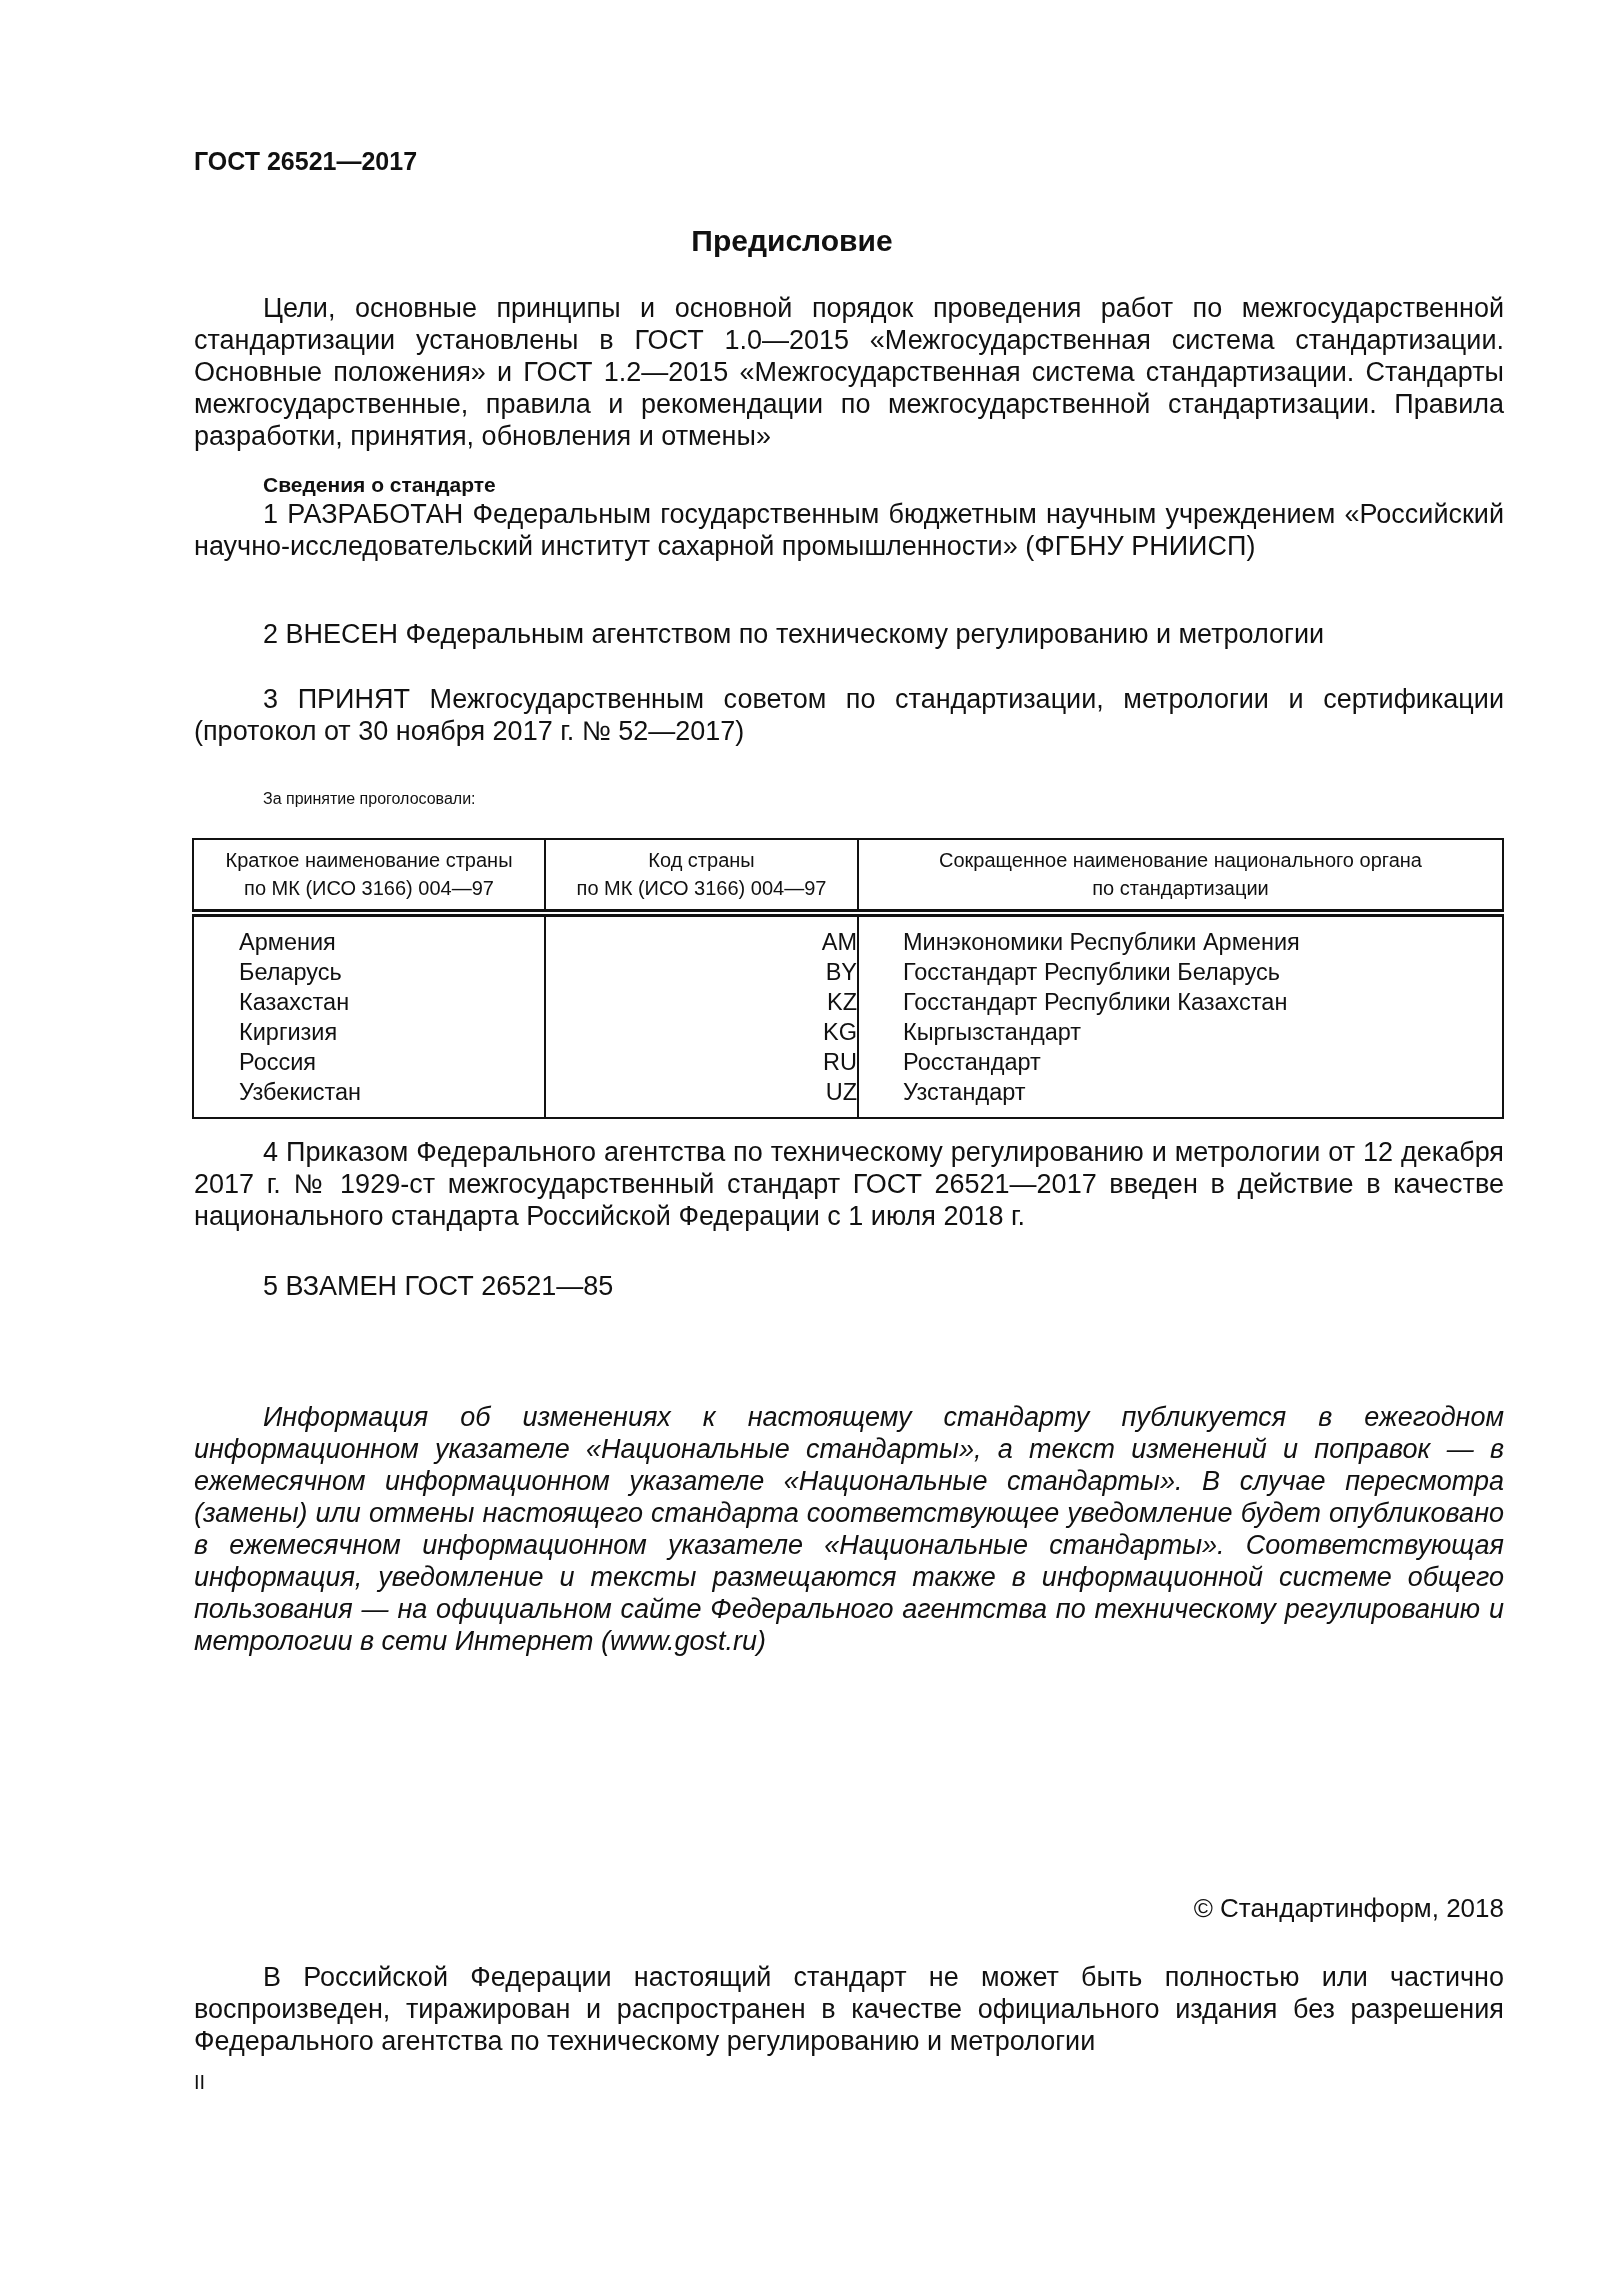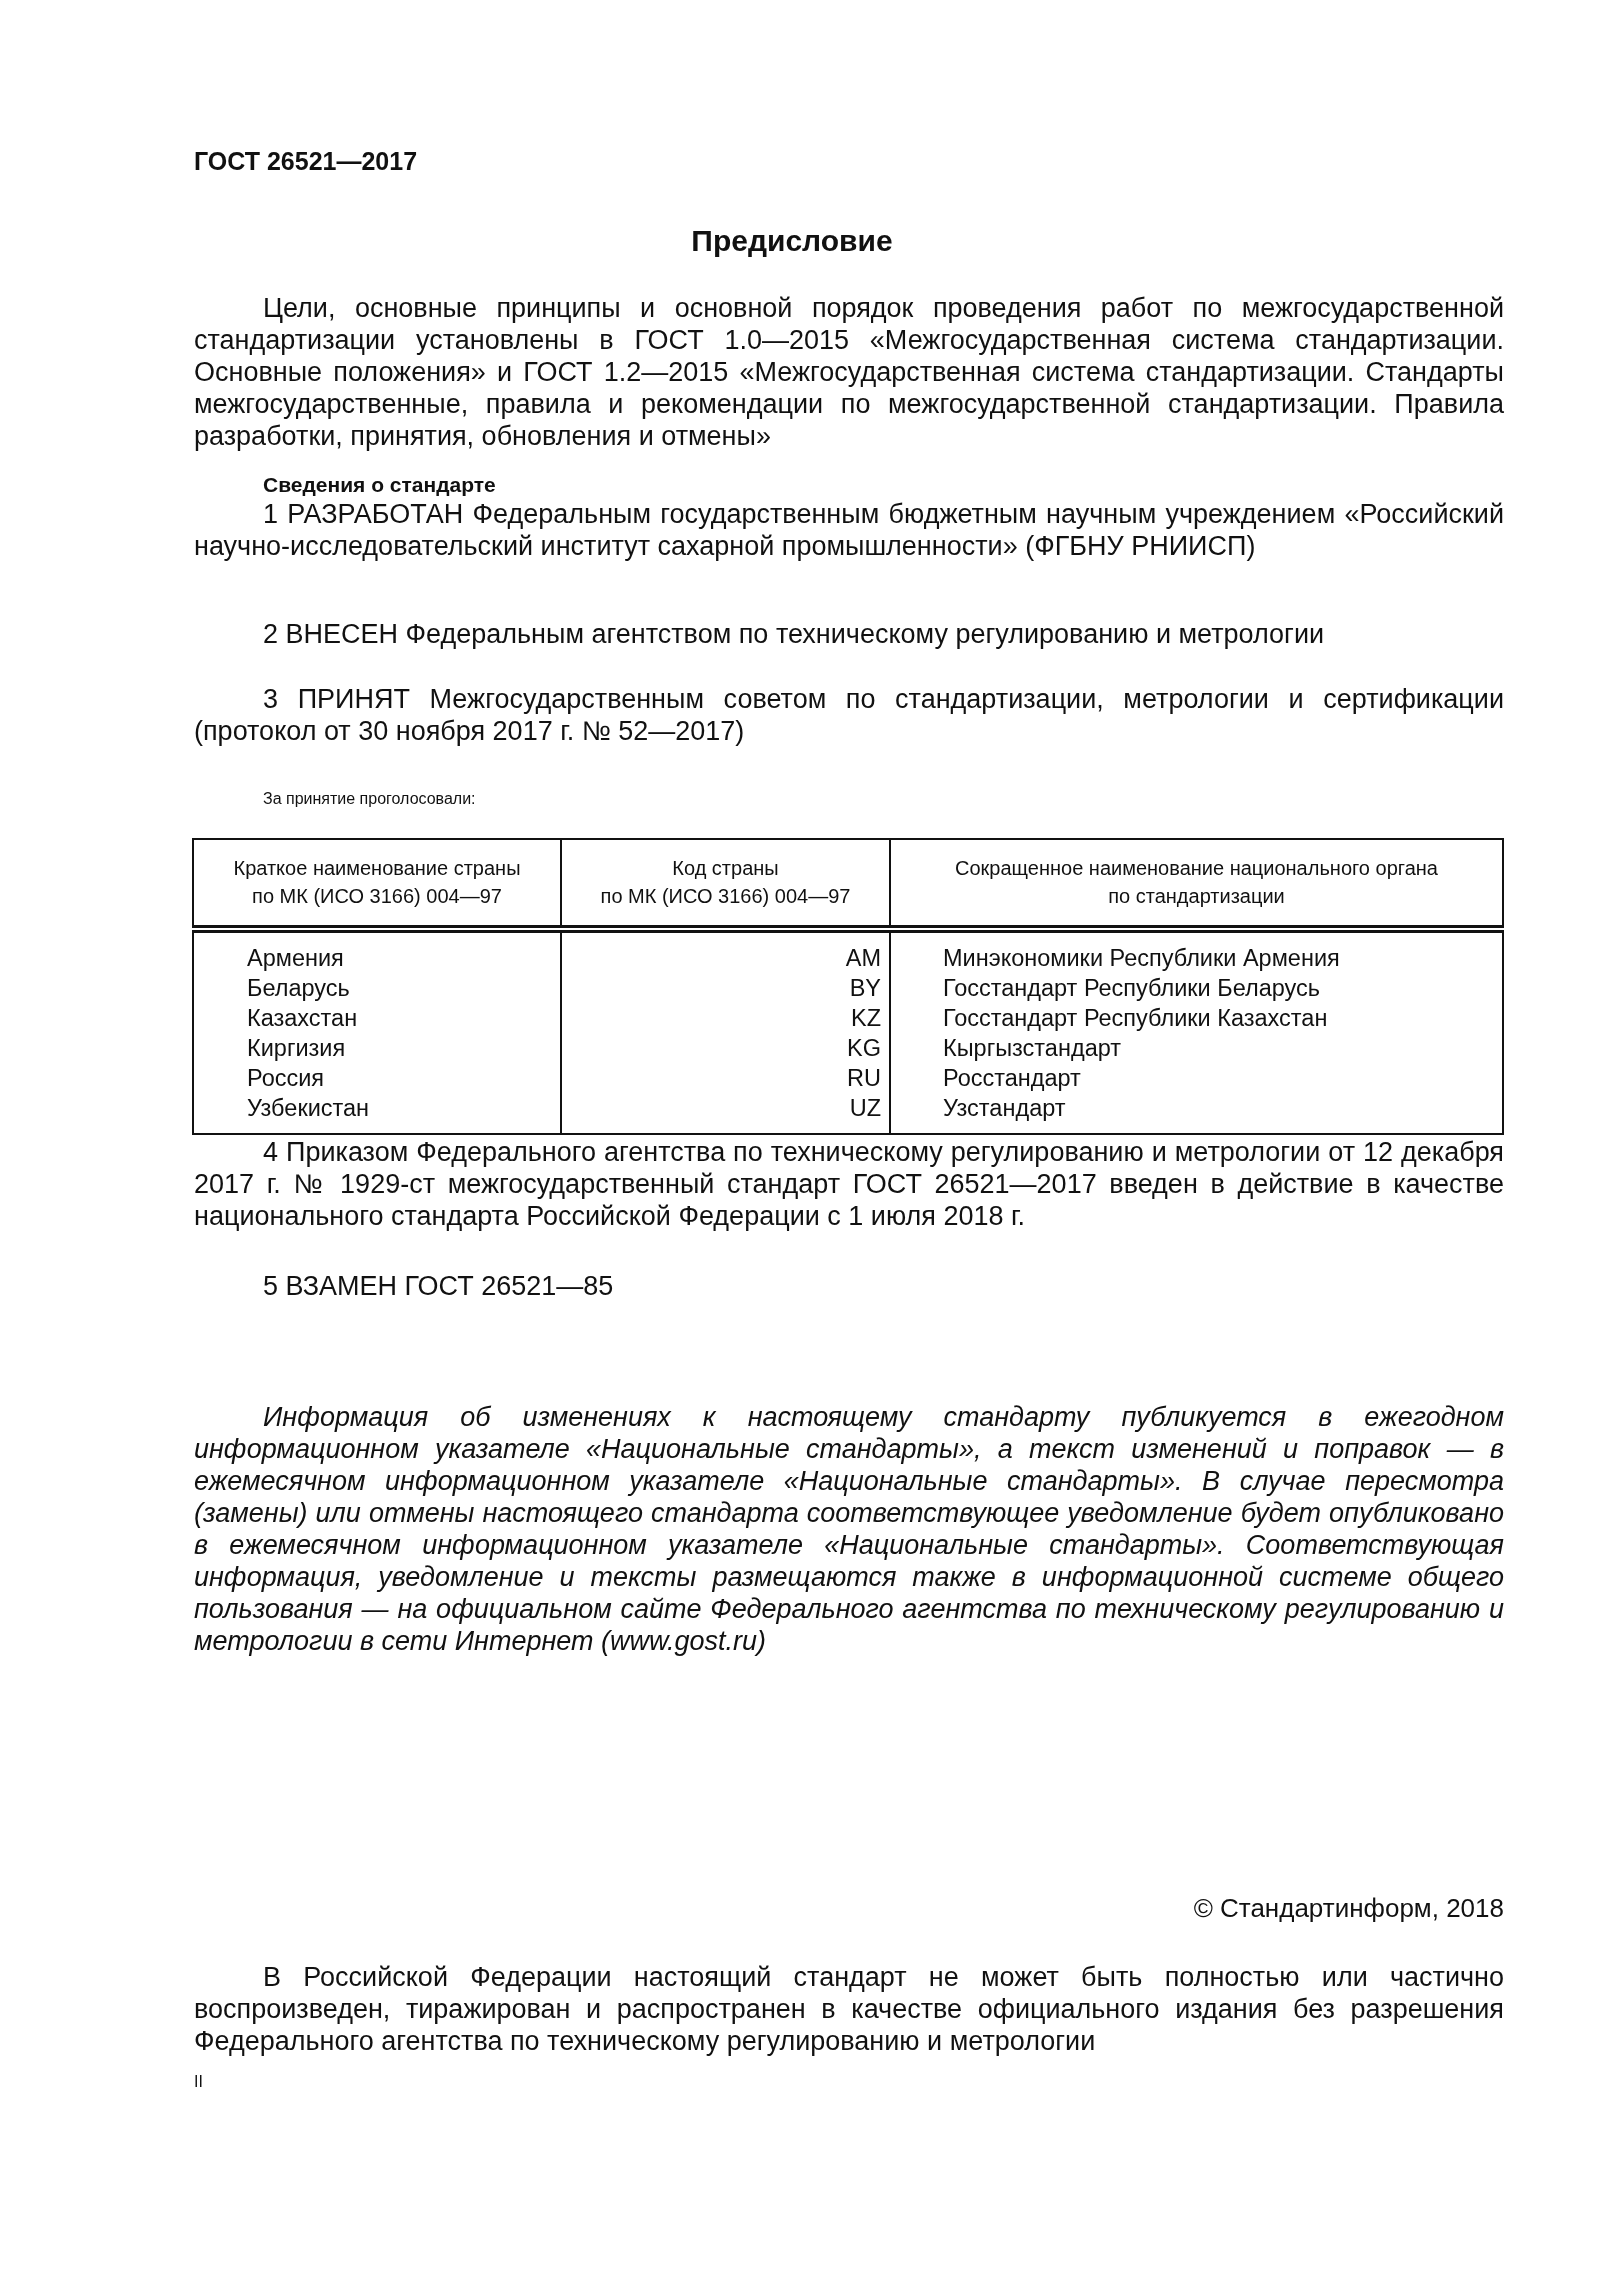--- a/index.html
+++ b/index.html
@@ -29,40 +29,40 @@
   }
   .single { left: 263px; font-size: 16px; line-height: 32px; white-space: nowrap; }
 
   table.votes {
     position: absolute; left: 192px; top: 838px; width: 1312px;
     border-collapse: collapse;
     font-size: 23.5px;
   }
   table.votes td, table.votes th {
     border-left: 2.9px solid #111; border-right: 2.9px solid #111;
-    padding: 8px;
+    padding: 0;
   }
   table.votes { border: 2.9px solid #111; }
   table.votes thead th {
     font-weight: normal; font-size: 20px; line-height: 27.4px;
     height: 69px; vertical-align: middle; text-align: center;
     border-bottom: 8.8px double #111;
   }
   table.votes tbody td {
     vertical-align: top; padding-top: 9.8px; padding-bottom: 9.8px;
   }
   .col1 { width: 350px; }
   .col2 { width: 311px; }
   .cell-list div { line-height: 30px; white-space: nowrap; }
   .c1 .cell-list { padding-left: 45px; }
   .c2 .cell-list { text-align: right; }
   .c3 .cell-list { padding-left: 44px; }
 
   .copyright { right: 116px; top: 1892px; font-size: 26px; line-height: 32px; }
-  .page-num { left: 194px; top: 2066px; font-size: 16px; line-height: 32px; }
+  .page-num { left: 194px; top: 2066px; font-size: 20px; line-height: 32px; }
 </style>
 </head>
 <body>
 
 <div class="abs doc-code">ГОСТ 26521—2017</div>
 
 <div class="abs title">Предисловие</div>
 
 <p class="abs para" style="top:292px">Цели, основные принципы и основной порядок проведения работ по межгосударственной стандартизации установлены в ГОСТ 1.0—2015 «Межгосударственная система стандартизации. Основные положения» и ГОСТ 1.2—2015 «Межгосударственная система стандартизации. Стандарты межгосударственные, правила и рекомендации по межгосударственной стандартизации. Правила разработки, принятия, обновления и отмены»</p>
 

